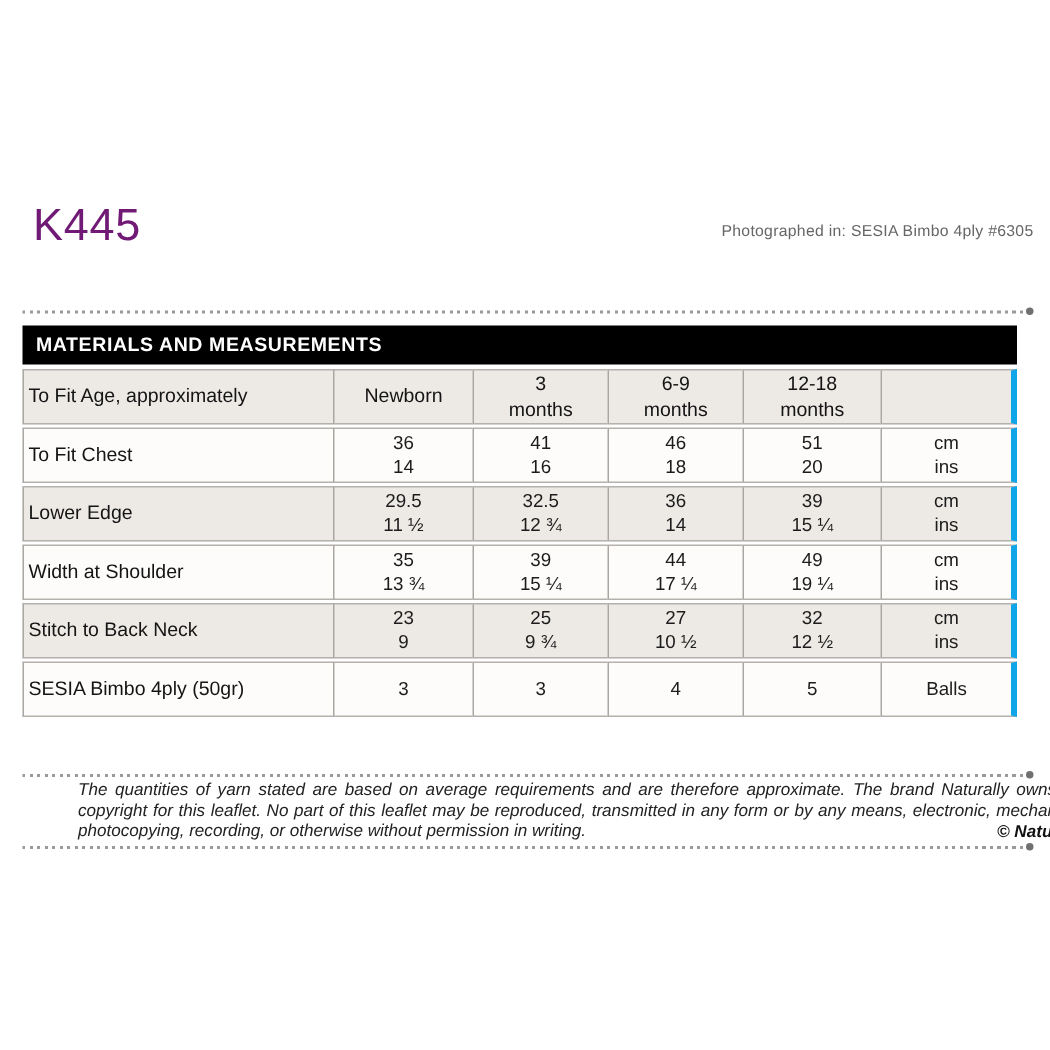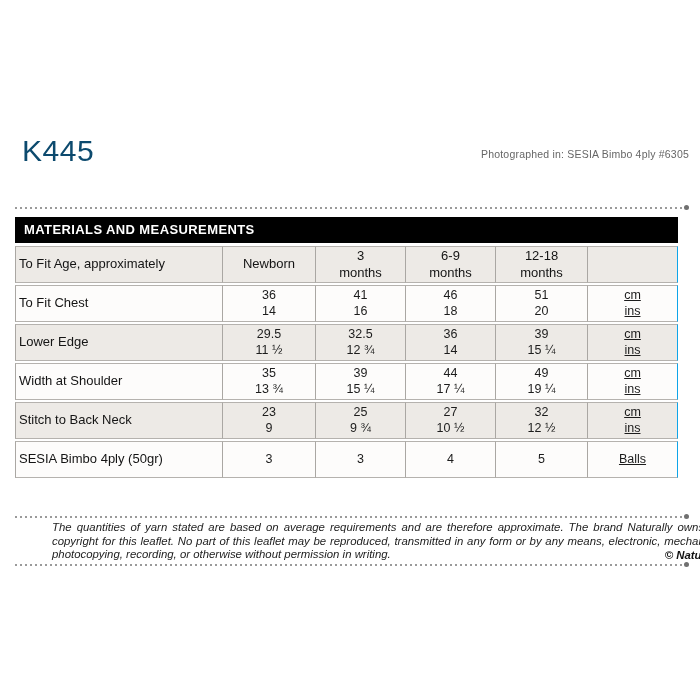--- a/index.html
+++ b/index.html
@@ -4,21 +4,21 @@
 <style>
   html,body { margin:0; padding:0; }
   body {
     width:700px; height:700px; background:#ffffff;
     font-family:"Liberation Sans", sans-serif;
     color:#1c1c1c; position:relative; overflow:hidden;
   }
   .page { position:absolute; inset:0; }
 
   
-  .title-block { position:absolute; left:22px; top:134px; line-height:33px; color:#0c4a6e; }
+  .title-block { position:absolute; left:22px; top:134px; line-height:33px; color:#701a75; }
   .pattern-code { font-size:30px; letter-spacing:0.5px; }
   .pattern-title { font-size:30px; letter-spacing:0.5px; }
 
   .photo-credit {
     position:absolute; top:148px; right:11px;
     font-size:10.5px; color:#666; letter-spacing:0.2px;
   }
 
   
   .dotted-rule {
@@ -55,21 +55,21 @@
   }
   .meas-table tr:nth-child(odd) td, .meas-table tr:nth-child(odd) th { background:#edeae6; }
   .meas-table tr:nth-child(even) td, .meas-table tr:nth-child(even) th { background:#fdfcfb; }
   .cell-label {
     text-align:left; padding-left:8px; font-weight:bold; font-size:13px;
     border-left:1px solid #aaa7a3; color:#141414;
   }
   .cell-val, .cell-unit {
     text-align:center; border-left:1px solid #aaa7a3; white-space:pre-line;
   }
-  .cell-unit { border-right:1px solid #0ea5e9;text-decoration:underline; }
+  .cell-unit { border-right:4px solid #0ea5e9; }
   .head-size { font-weight:bold; font-size:13px; color:#141414; }
   .cell-needle {
     text-align:left; padding-left:17px; border-left:1px solid #aaa7a3;
     border-right:1px solid #aaa7a3; white-space:pre-line;
   }
 
   
   .footer {
     position:absolute; left:15px; top:521px; width:673px;
     font-size:11.4px; line-height:13.6px; font-style:italic; color:#222;

